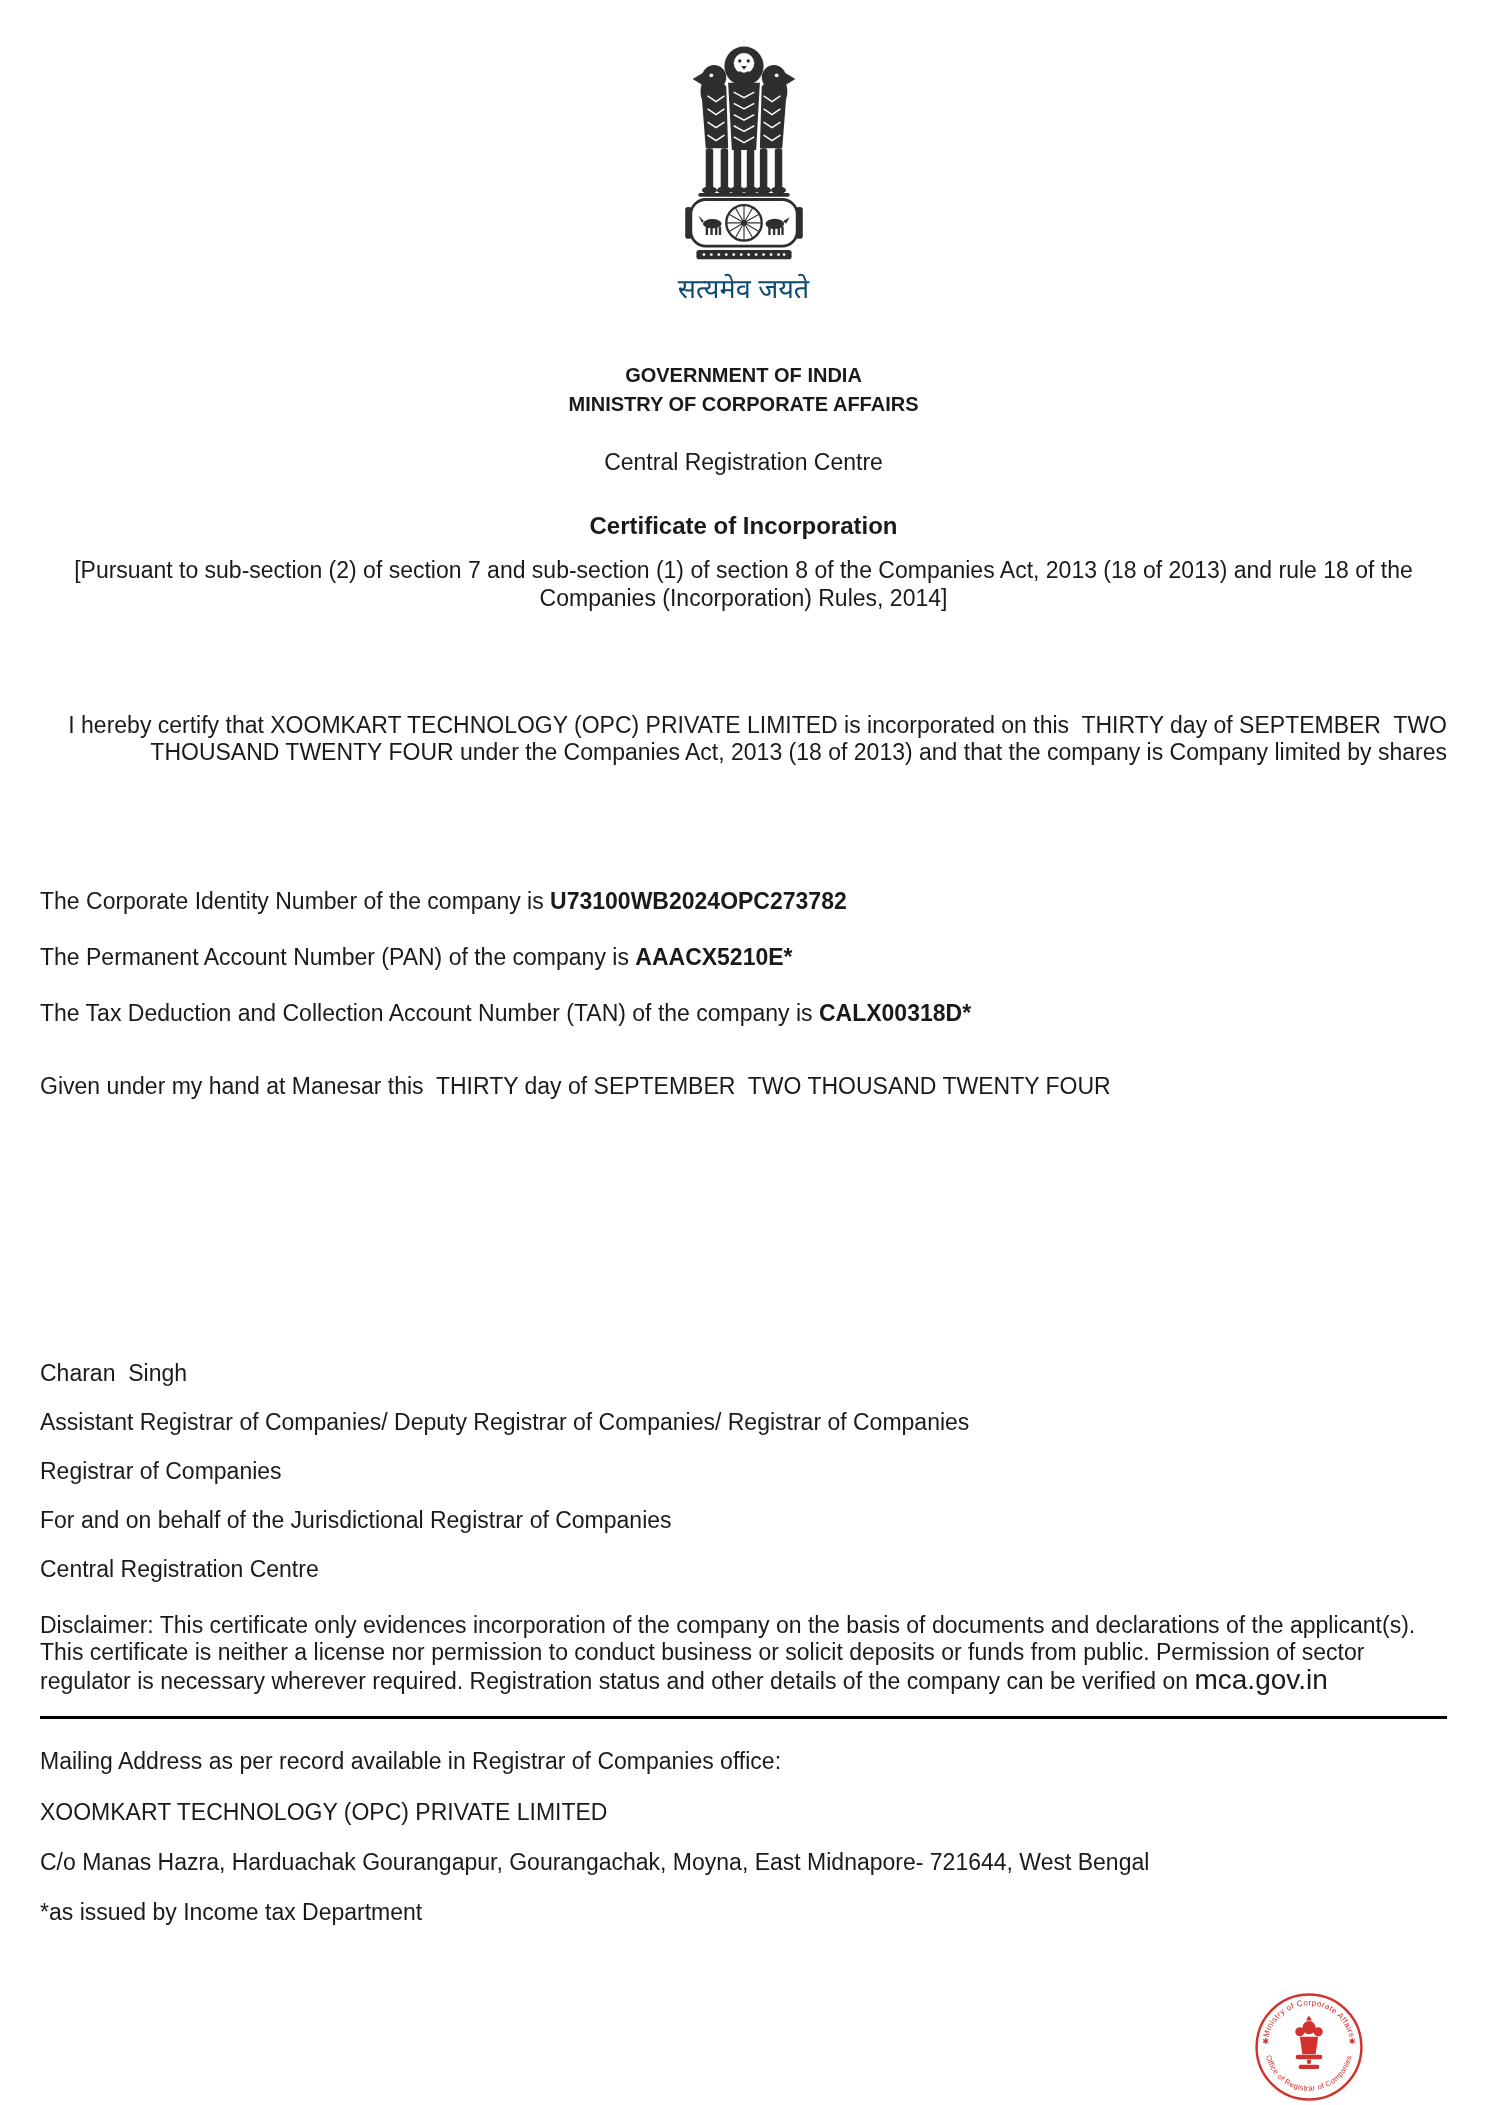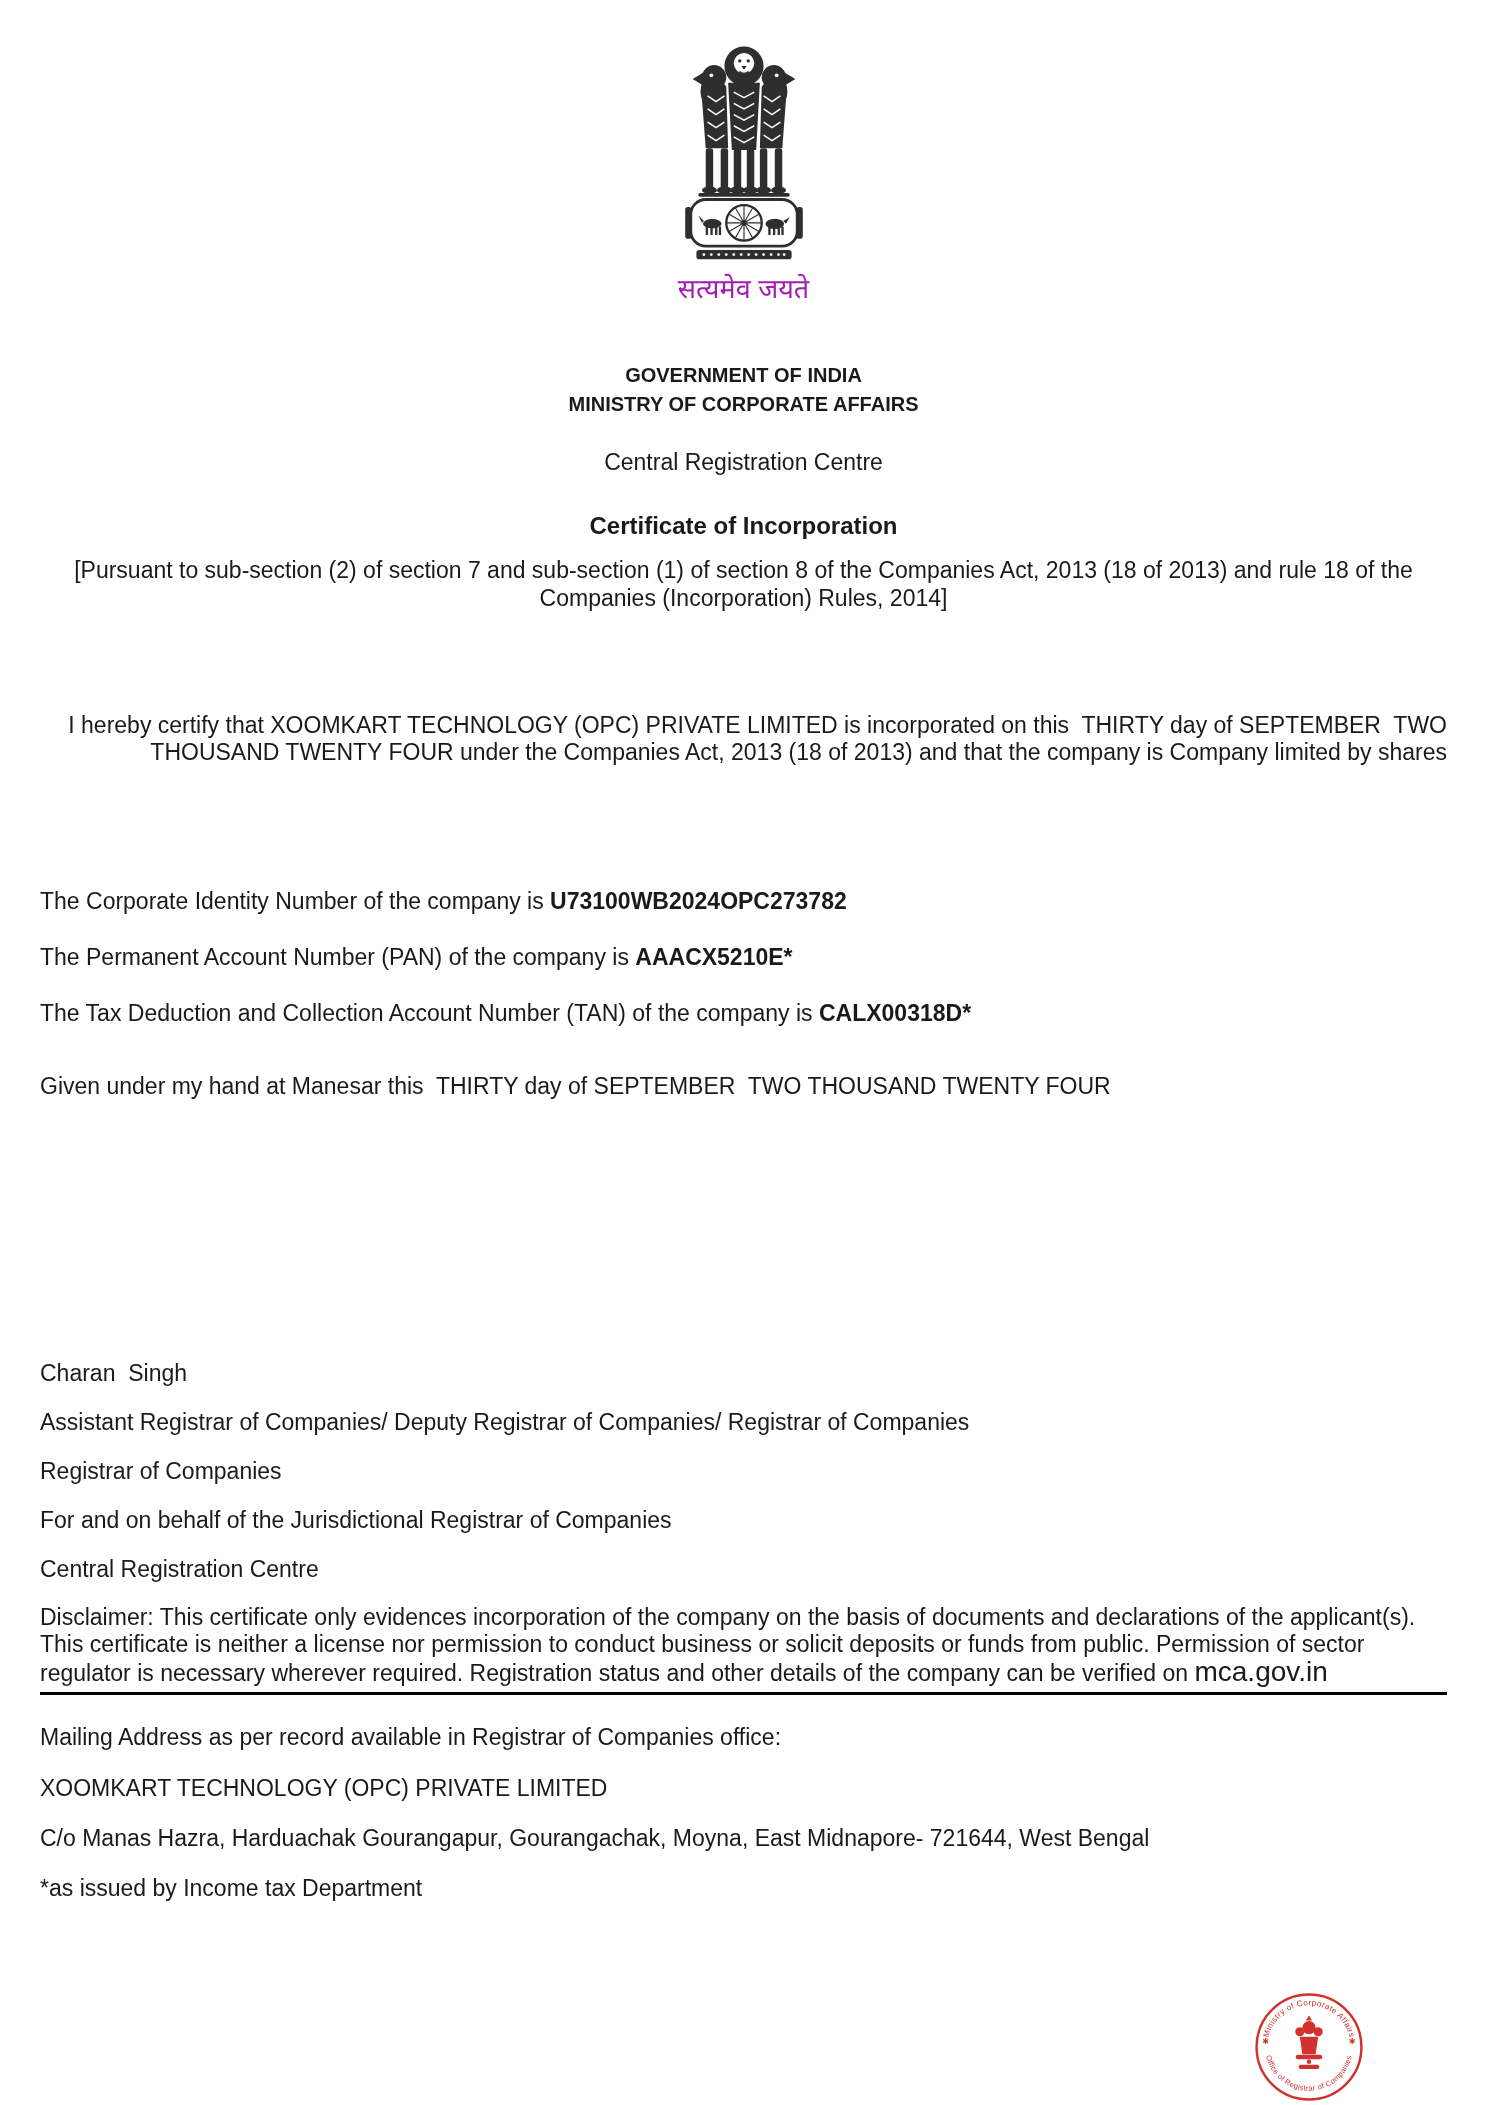--- a/index.html
+++ b/index.html
@@ -21,44 +21,44 @@
   .txt { white-space: pre-wrap; }
 
   .emblem-wrap { padding-top: 38px; text-align: center; }
   .emblem-wrap svg { display: inline-block; }
 
   .motto {
     text-align: center;
     font-size: 27px;
     line-height: 32px;
     margin-top: 4px;
-    color: #a21caf;
+    color: #0c4a6e;
   }
 
   .gov-block { margin-top: 56px; text-align: center; font-weight: bold; font-size: 20px; line-height: 29px; }
   .crc-line   { margin-top: 30px; text-align: center; }
   .cert-title { margin-top: 35px; text-align: center; font-weight: bold; font-size: 24px; line-height: 29px; }
   .pursuant   { margin-top: 16px; text-align: center; line-height: 28px; }
 
   .certify { margin-top: 100px; text-align: right; }
 
   .id-line  { margin-top: 29px; }
   .id-line.first { margin-top: 122px; }
   .id-value { font-weight: bold; }
 
   .given { margin-top: 46px; }
 
   .sig-block { margin-top: 260px; text-align: left; }
   .sig-line  { margin-top: 22px; }
   .sig-line.first { margin-top: 0; }
 
   .disclaimer {
-    margin-top: 21px;
+    margin-top: 29px;
     border-bottom: 3px solid #000;
-    padding-bottom: 5px;
+    padding-bottom: 21px;
   }
   .site { font-size: 28px; line-height: 1; }
 
   .mailing-heading { margin-top: 29px; }
   .mail-company    { margin-top: 24px; }
   .mail-address    { margin-top: 23px; }
   .footnote        { margin-top: 23px; }
 
   .stamp {
     position: absolute;

